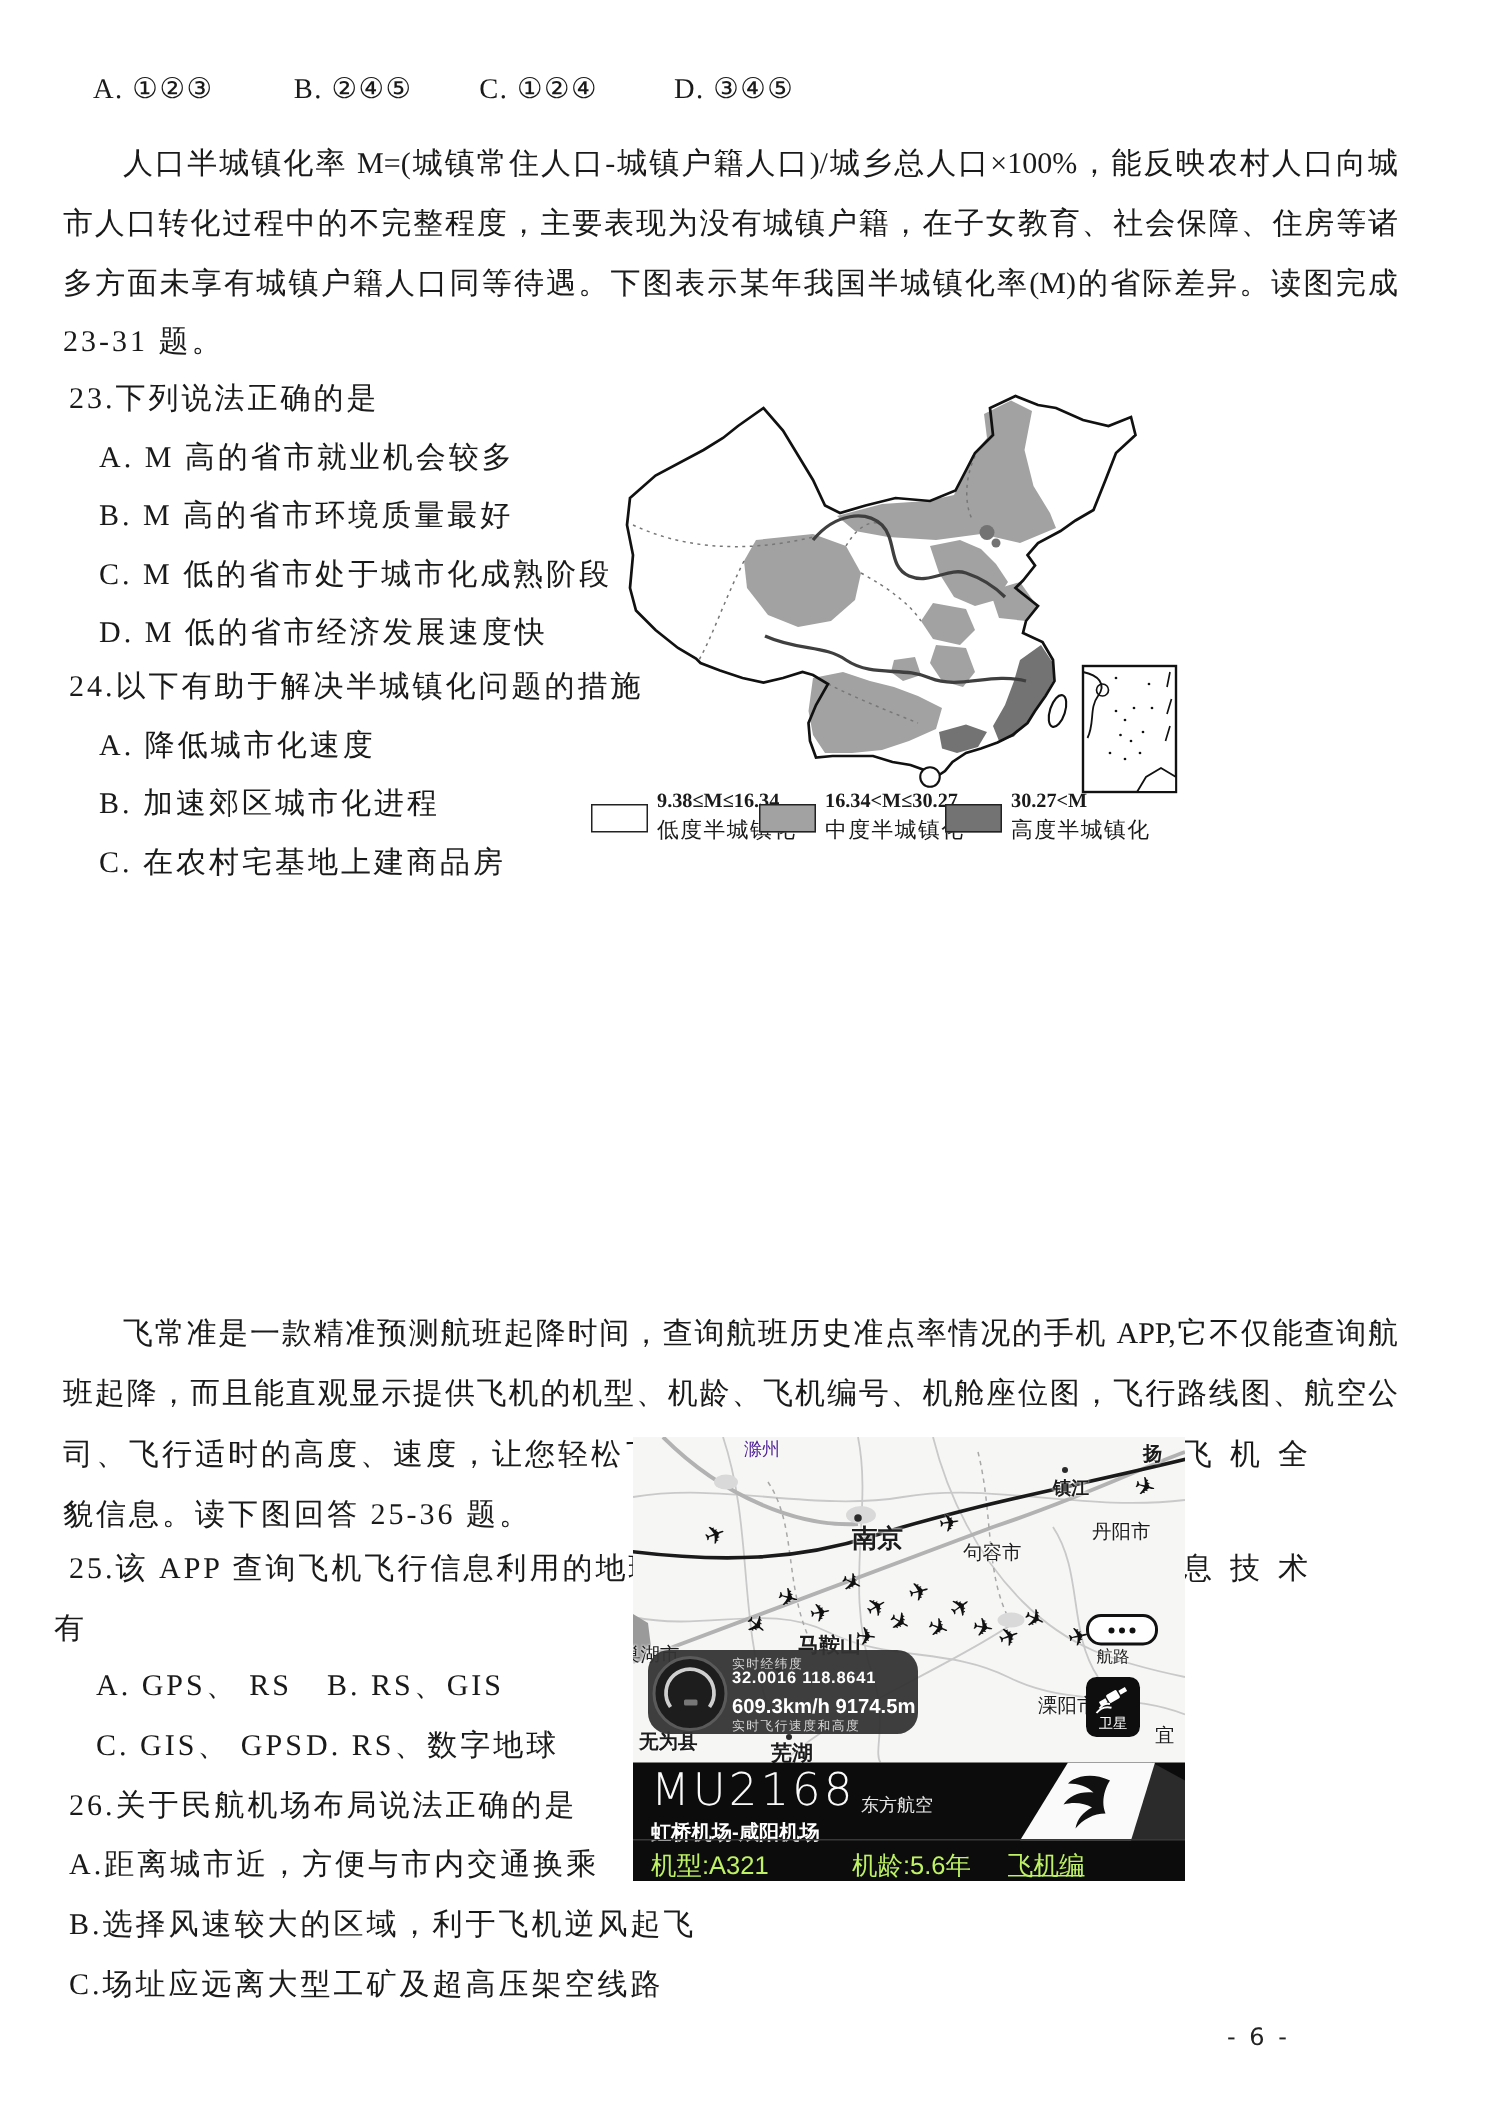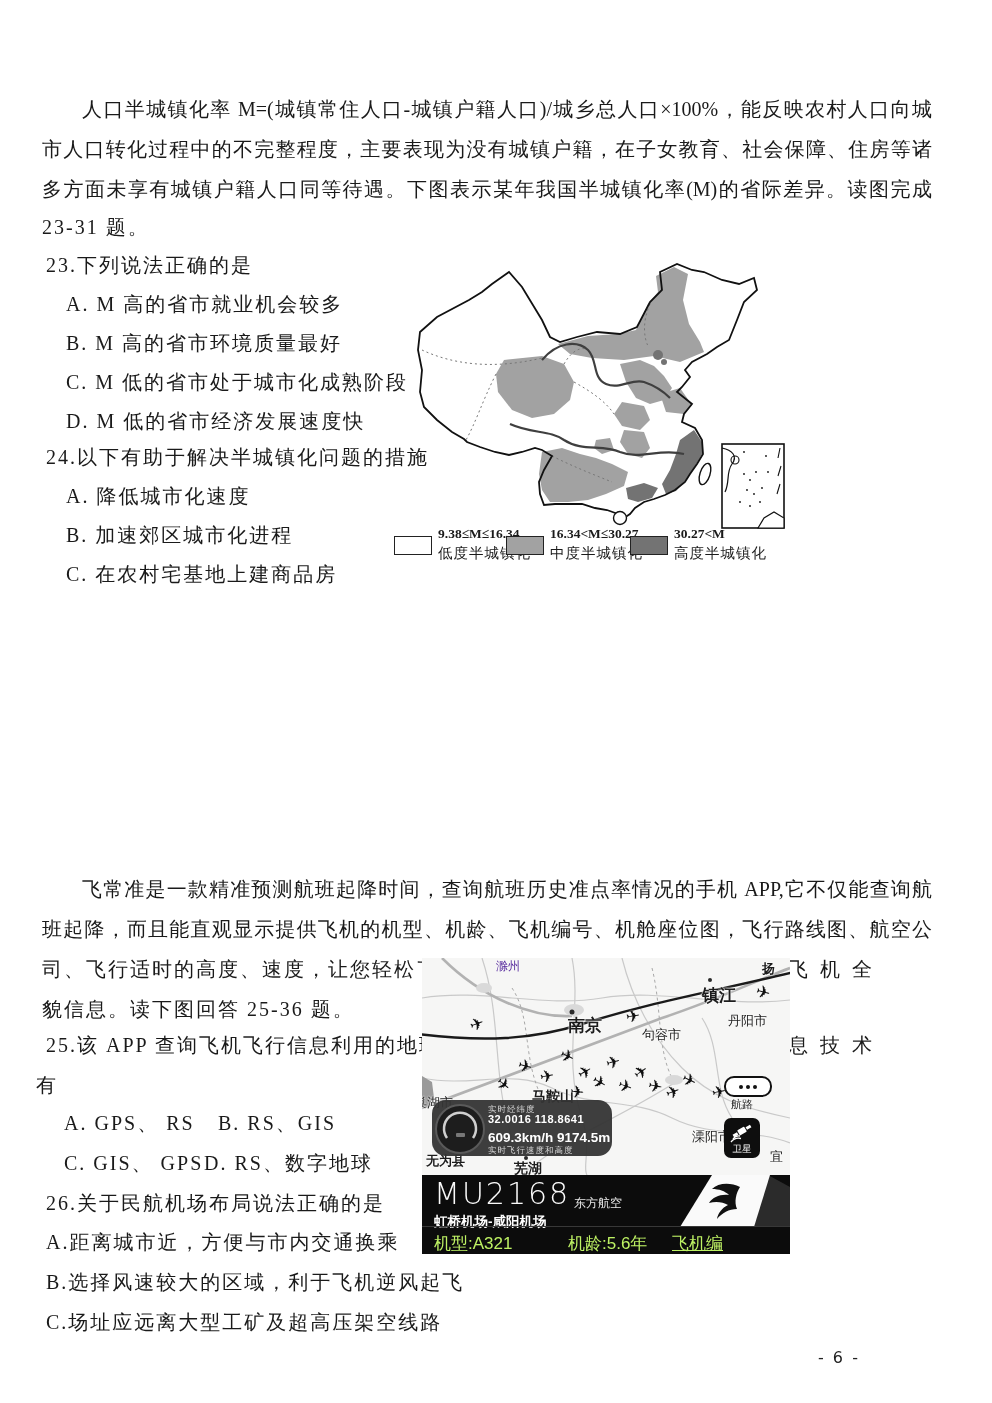--- a/index.html
+++ b/index.html
@@ -60,20 +60,26 @@
   #bar-divider{position:absolute;left:0;top:51px;width:368px;height:1px;background:#383838;}
   .fld{position:absolute;top:57px;font-size:17px;color:#bef264;}
   .f1{left:12px;} .f2{left:146px;} .f3{left:250px;text-decoration:underline;}
   #fin{position:absolute;left:246px;top:0;width:122px;height:52px;}
 </style>
 </head>
 <body>
 
 <div id="page">
 
+  <div class="abs answer-row">
+    <span class="aw1">A.  ①②③</span>
+    <span class="aw2">B.  ②④⑤</span>
+    <span class="aw3">C.  ①②④</span>
+    <span>D.  ③④⑤</span>
+  </div>
 
   <div class="abs jline indent" style="top:96px;">人口半城镇化率 M=(城镇常住人口-城镇户籍人口)/城乡总人口×100%，能反映农村人口向城</div>
   <div class="abs jline" style="top:136px;">市人口转化过程中的不完整程度，主要表现为没有城镇户籍，在子女教育、社会保障、住房等诸</div>
   <div class="abs jline" style="top:176px;">多方面未享有城镇户籍人口同等待遇。下图表示某年我国半城镇化率(M)的省际差异。读图完成</div>
   <div class="abs plain" style="top:214px;left:42px;">23-31 题。</div>
 
   <div class="abs plain stem" style="top:252px;">23.下列说法正确的是</div>
   <div class="abs plain opt" style="top:291px;">A.  M 高的省市就业机会较多</div>
   <div class="abs plain opt" style="top:330px;">B.  M 高的省市环境质量最好</div>
   <div class="abs plain opt" style="top:408px;">D.  M 低的省市经济发展速度快</div>
@@ -228,21 +234,21 @@
     <span class="plane" style="left:244px;top:126px;transform:rotate(-20deg);">✈</span>
     <span class="plane" style="left:260px;top:114px;transform:rotate(25deg);">✈</span>
     <span class="plane" style="left:290px;top:126px;transform:rotate(-12deg);">✈</span>
     <span class="plane" style="left:330px;top:118px;transform:rotate(18deg);">✈</span>
     <span class="plane" style="left:334px;top:26px;transform:rotate(15deg);">✈</span>
     <span class="plane" style="left:92px;top:150px;transform:rotate(-40deg);">✈</span>
     <span class="plane" style="left:204px;top:50px;transform:rotate(-8deg);">✈</span>
 
     <span class="city" style="left:74px;top:0px;font-size:12px;color:#4c1d95;">滁州</span>
     <span class="city" style="left:340px;top:2px;font-size:13px;font-weight:bold;">扬</span>
-    <span class="city" style="left:280px;top:26px;font-size:17px;font-weight:bold;">镇江</span>
+    <span class="city" style="left:280px;top:26px;font-size:12px;font-weight:bold;">镇江</span>
     <span class="city" style="left:306px;top:54px;font-size:13px;">丹阳市</span>
     <span class="city" style="left:146px;top:56px;font-size:17px;font-weight:bold;">南京</span>
     <span class="city" style="left:220px;top:68px;font-size:13px;">句容市</span>
     <span class="city" style="left:110px;top:130px;font-size:14px;font-weight:bold;">马鞍山</span>
     <span class="city" style="left:-8px;top:136px;font-size:13px;">巢湖市</span>
     <span class="city" style="left:270px;top:170px;font-size:13px;">溧阳市</span>
     <span class="city" style="left:4px;top:194px;font-size:13px;font-weight:bold;">无为县</span>
     <span class="city" style="left:92px;top:202px;font-size:14px;font-weight:bold;">芜湖</span>
     <span class="city" style="left:348px;top:190px;font-size:13px;">宜</span>
 

